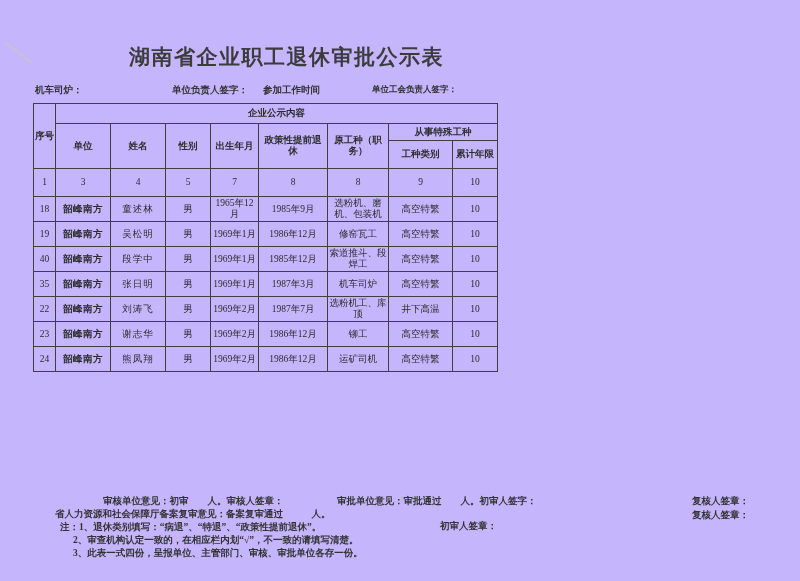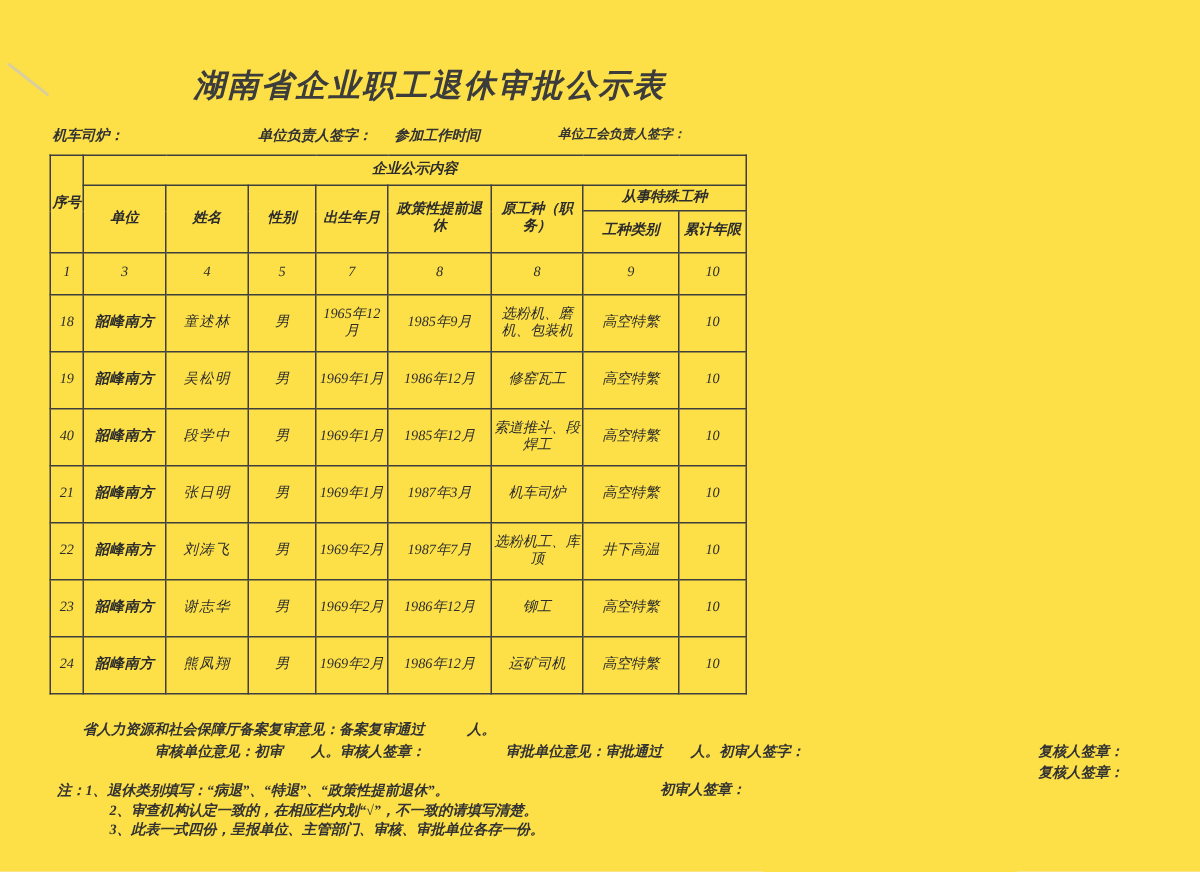--- a/index.html
+++ b/index.html
@@ -4,23 +4,22 @@
 <style>
   html,body{margin:0;padding:0;}
   body{
     width:800px;height:581px;
     background:#f3f2ef;
     font-family:"Liberation Serif","DejaVu Serif",serif;
     position:relative;overflow:hidden;
   }
   .page{
     position:absolute;left:0;top:0;width:800px;height:581px;
-    background:#fde047;
+    background:#c4b5fd;
     color:#2e2e2e;
-    font-style:italic;
   }
   
   .artifact{
     position:absolute;left:2px;top:52px;width:34px;height:1.5px;
     background:#c9c7c2;transform:rotate(38deg);opacity:.7;
   }
   .doc-title{
     position:absolute;left:129px;top:43px;
     font-size:21px;font-weight:600;letter-spacing:1.5px;
     color:#3c3c3c;white-space:nowrap;
@@ -44,38 +43,38 @@
     border:1px solid #3f3f3f;
     text-align:center;vertical-align:middle;
     font-size:9.5px;color:#2c2c2c;
     padding:0 1px;overflow:hidden;
     line-height:11px;
   }
   tr.r-top{height:20px;}
   tr.r-sub1{height:17px;}
   tr.r-sub2{height:28px;}
   tr.r-index{height:28px;}
-  tr.r-data{height:38px;}
+  tr.r-data{height:25px;}
   .hd{font-weight:600;}
   .c-unit{font-weight:bold;font-size:8.5px;letter-spacing:.5px;}
   .c-name{font-size:10px;letter-spacing:1px;}
   .c-job{font-size:9px;line-height:10.5px;}
   .c-cat{text-align:left;padding-left:3px;}
 
   .footer span{
     position:absolute;
     font-size:9.5px;font-weight:600;color:#333;white-space:pre;
   }
   .f1l{left:55px;top:495px;margin-left:48px;}
   .f1m{left:305px;top:495px;margin-left:32px;}
   .f1r{left:692px;top:495px;}
-  .f2l{left:55px;top:480px;}
+  .f2l{left:55px;top:508px;}
   .f2m{left:440px;top:520px;}
   .f2r{left:692px;top:509px;}
-  .n1{left:38px;top:521px;}
+  .n1{left:60px;top:521px;}
   .n2{left:73px;top:534px;text-align:center;}
   .n3{left:73px;top:547px;}
 </style>
 </head>
 <body>
 
 <div class="page">
 
   <div class="artifact"></div>
 
@@ -157,21 +156,21 @@
       <td class="c-unit">韶峰南方</td>
       <td class="c-name">段学中</td>
       <td class="c-gender">男</td>
       <td class="c-birth">1969年1月</td>
       <td class="c-start">1985年12月</td>
       <td class="c-job">索道推斗、段焊工</td>
       <td class="c-cat">高空特繁</td>
       <td class="c-years">10</td>
     </tr>
     <tr class="r-data">
-      <td class="c-seq">21</td>
+      <td class="c-seq">35</td>
       <td class="c-unit">韶峰南方</td>
       <td class="c-name">张日明</td>
       <td class="c-gender">男</td>
       <td class="c-birth">1969年1月</td>
       <td class="c-start">1987年3月</td>
       <td class="c-job">机车司炉</td>
       <td class="c-cat">高空特繁</td>
       <td class="c-years">10</td>
     </tr>
     <tr class="r-data">

